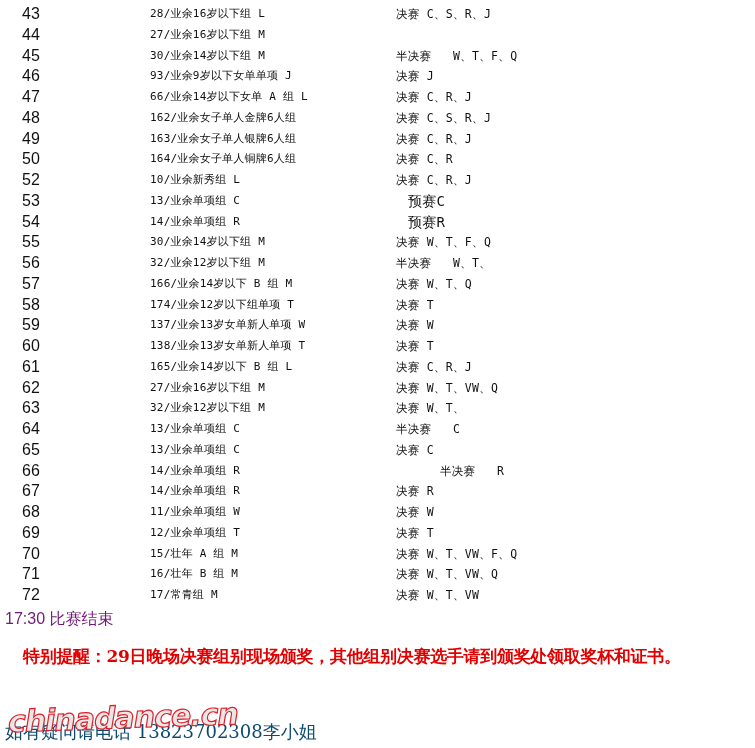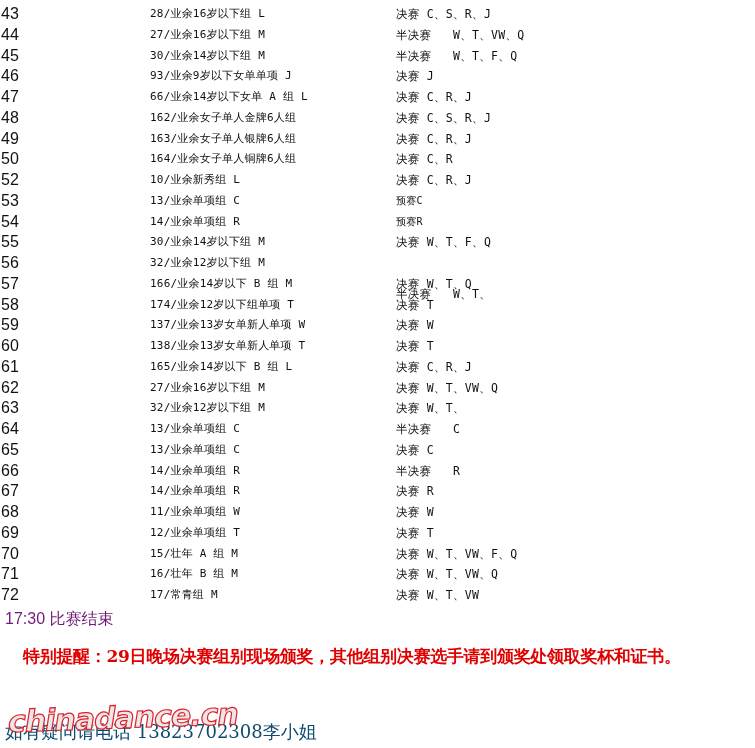--- a/index.html
+++ b/index.html
@@ -5,32 +5,32 @@
   html, body { margin: 0; padding: 0; background: #ffffff; }
   body {
     width: 755px; height: 748px; overflow: hidden; position: relative;
     font-family: "DejaVu Sans", "Liberation Sans", sans-serif; color: #000;
   }
   .schedule { position: absolute; left: 0; top: 4px; width: 755px; }
   .row {
     position: relative; height: 20.75px; line-height: 20.75px; white-space: nowrap;
   }
   .num {
-    position: absolute; left: 1px; font-family: "Liberation Sans", sans-serif;
+    position: absolute; left: 22px; font-family: "Liberation Sans", sans-serif;
     font-size: 16px; color: #111;
   }
   .group {
     position: absolute; left: 150px; font-family: "DejaVu Sans Mono", monospace;
     font-size: 11px; color: #111; letter-spacing: 0.2px;
   }
   .round {
     position: absolute; left: 396px; font-family: "DejaVu Sans Mono", monospace;
     font-size: 11.5px; color: #111; letter-spacing: 0.3px;
   }
-  .round.big { font-size: 10px; }
+  .round.big { font-size: 14px; margin-left: 12px; }
   .end-line {
     position: absolute; left: 5px; top: 609px; font-family: "Liberation Sans", sans-serif;
     font-size: 16px; color: #701a75;
   }
   .notice {
     position: absolute; left: 23px; top: 636px; width: 740px;
     font-family: "DejaVu Serif", serif; font-weight: bold; font-size: 17px;
     color: #e00000; line-height: 41px; letter-spacing: -0.3px;
   }
   .contact {
@@ -49,21 +49,20 @@
 
 <div class="schedule" id="schedule">
     <div class="row">
       <span class="num">43</span>
       <span class="group">28/业余16岁以下组 L</span>
       <span class="round" style="white-space: pre;">决赛 C、S、R、J</span>
     </div>
     <div class="row">
       <span class="num">44</span>
       <span class="group">27/业余16岁以下组 M</span>
-      <span class="round" style="white-space: pre;">半决赛   W、T、VW、Q</span>
     </div>
     <div class="row">
       <span class="num">45</span>
       <span class="group">30/业余14岁以下组 M</span>
       <span class="round" style="white-space: pre;">半决赛   W、T、F、Q</span>
     </div>
     <div class="row">
       <span class="num">46</span>
       <span class="group">93/业余9岁以下女单单项 J</span>
       <span class="round" style="white-space: pre;">决赛 J</span>
@@ -104,21 +103,21 @@
       <span class="round big" style="white-space: pre;">预赛R</span>
     </div>
     <div class="row">
       <span class="num">55</span>
       <span class="group">30/业余14岁以下组 M</span>
       <span class="round" style="white-space: pre;">决赛 W、T、F、Q</span>
     </div>
     <div class="row">
       <span class="num">56</span>
       <span class="group">32/业余12岁以下组 M</span>
-      <span class="round" style="white-space: pre; margin-top: 31px;">半决赛   W、T、</span>
+      <span class="round" style="white-space: pre;">半决赛   W、T、</span>
     </div>
     <div class="row">
       <span class="num">57</span>
       <span class="group">166/业余14岁以下 B 组 M</span>
       <span class="round" style="white-space: pre;">决赛 W、T、Q</span>
     </div>
     <div class="row">
       <span class="num">58</span>
       <span class="group">174/业余12岁以下组单项 T</span>
       <span class="round" style="white-space: pre;">决赛 T</span>
@@ -154,21 +153,21 @@
       <span class="round" style="white-space: pre;">半决赛   C</span>
     </div>
     <div class="row">
       <span class="num">65</span>
       <span class="group">13/业余单项组 C</span>
       <span class="round" style="white-space: pre;">决赛 C</span>
     </div>
     <div class="row">
       <span class="num">66</span>
       <span class="group">14/业余单项组 R</span>
-      <span class="round" style="white-space: pre;">半决赛   R</span>
+      <span class="round" style="white-space: pre; margin-left: 44px;">半决赛   R</span>
     </div>
     <div class="row">
       <span class="num">67</span>
       <span class="group">14/业余单项组 R</span>
       <span class="round" style="white-space: pre;">决赛 R</span>
     </div>
     <div class="row">
       <span class="num">68</span>
       <span class="group">11/业余单项组 W</span>
       <span class="round" style="white-space: pre;">决赛 W</span>

